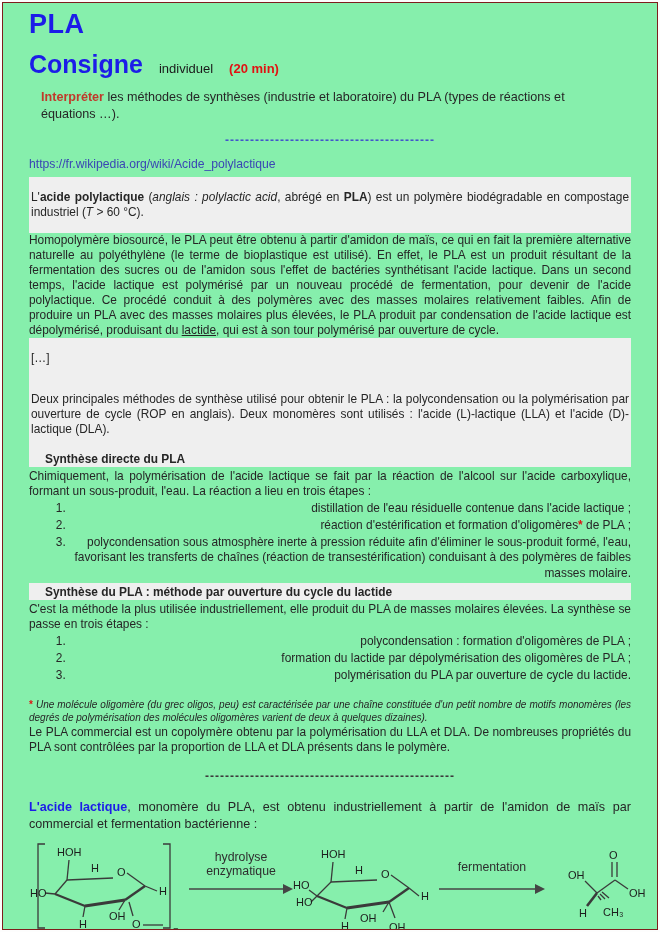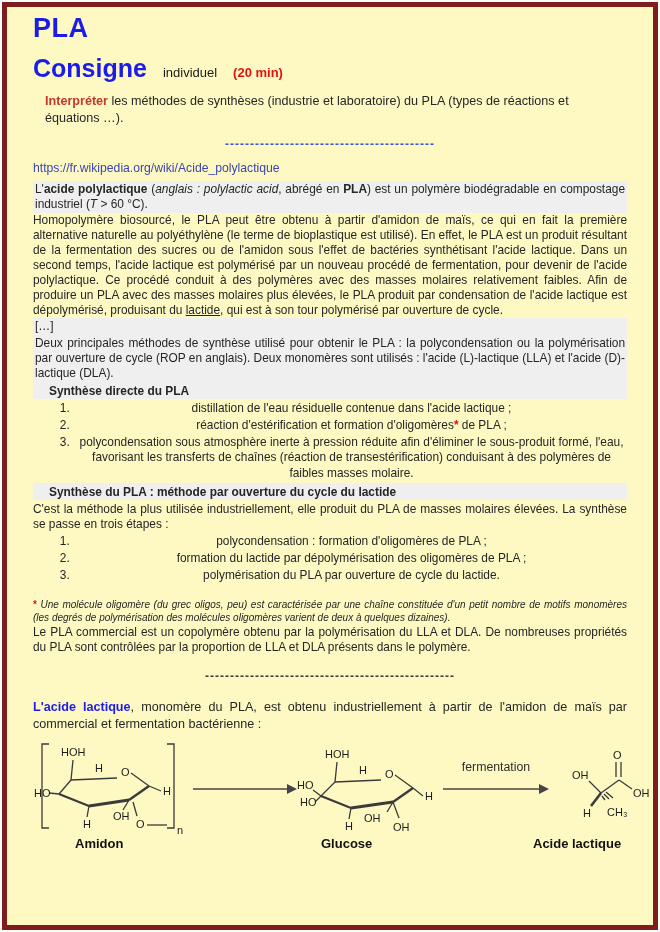--- a/index.html
+++ b/index.html
@@ -1,18 +1,18 @@
 <!DOCTYPE html>
 <html><head>
 <meta charset="utf-8">
 <style>
   html,body{margin:0;padding:0;width:660px;height:932px;background:#fdfdfd;
     font-family:"Liberation Sans", sans-serif;color:#262626;}
   .page{position:absolute;left:2px;top:2px;right:2px;bottom:2px;
-    border:5px solid #7f1d1d;background:#fef9c3;padding:4px 26px 0 26px;
+    border:1px solid #7f1d1d;background:#86efac;padding:4px 26px 0 26px;
     overflow:hidden;box-sizing:border-box;}
   
   .b{font-weight:bold}
   .i{font-style:italic}
   .u{text-decoration:underline}
   .red{color:#e01212}
   .red2{color:#c0392b}
   .blue{color:#1c1ce8}
 
   h1.title{margin:2px 0 0 0;font-size:27px;color:#1c1ce8;letter-spacing:.5px}
@@ -25,25 +25,25 @@
   .sep{text-align:center;font-size:12px;letter-spacing:1px;margin:9px 0 6px 0;
     font-weight:bold;}
   .sep.blue-sep{color:#4355cc}
   .sep.dark-sep{color:#3c3c3c;margin-top:14px}
 
   .link-line{margin:10px 0 6px 0;font-size:12.2px}
   .link-line a{color:#3a46b4;cursor:pointer}
 
   p.body, div.body{font-size:11.9px;line-height:1.26;margin:0;text-align:justify}
   .gray{background:#efefef}
-  .pad1{padding:1px 2px}
+  .pad1{padding:13px 2px}
   .sec-head{font-size:11.9px;font-weight:bold;background:#efefef;margin:0;
     padding:2px 2px 1px 16px}
   ol.steps{margin:2px 0 2px 0;padding:0 0 0 40px;font-size:11.9px;line-height:1.28}
-  ol.steps li{padding-left:3px;margin:2px 0;text-align:center}
+  ol.steps li{padding-left:3px;margin:2px 0;text-align:right}
   .footnote{margin:14px 0 0 0;font-size:10px;line-height:1.35;text-align:justify}
   .commercial{margin:11px 0 0 0}
   .lactic-intro{margin:16px 0 0 0;font-size:12.6px;line-height:1.4;text-align:justify}
 
   
   .diagram{position:relative;height:128px;margin-top:4px}
   .diagram svg{position:absolute;overflow:visible}
   .diagram text{font-size:11px;fill:#1d1d1d;font-family:"Liberation Sans",sans-serif}
   .mol-label{position:absolute;top:98px;font-size:13px;font-weight:bold;color:#111}
   .rx-label{position:absolute;text-align:center;font-size:12.3px;color:#2e2e2e;line-height:1.15}
@@ -68,20 +68,21 @@
   <div class="link-line">
     <a>https://fr.wikipedia.org/wiki/Acide_polylactique</a>
   </div>
 
   <p class="body gray pad1"><span>L'</span><span class="b">acide polylactique</span><span> (</span><span class="i">anglais : polylactic acid</span><span>, abrégé en </span><span class="b">PLA</span><span>) est un polymère biodégradable en compostage industriel (</span><span class="i">T</span><span> &gt; 60 °C).</span></p>
   <p class="body"><span>Homopolymère biosourcé, le PLA peut être obtenu à partir d'amidon de maïs, ce qui en fait la première alternative naturelle au polyéthylène (le terme de bioplastique est utilisé). En effet, le PLA est un produit résultant de la fermentation des sucres ou de l'amidon sous l'effet de bactéries synthétisant l'acide lactique. Dans un second temps, l'acide lactique est polymérisé par un nouveau procédé de fermentation, pour devenir de l'acide polylactique. Ce procédé conduit à des polymères avec des masses molaires relativement faibles. Afin de produire un PLA avec des masses molaires plus élevées, le PLA produit par condensation de l'acide lactique est dépolymérisé, produisant du </span><span class="u">lactide</span><span>, qui est à son tour polymérisé par ouverture de cycle.</span></p>
   <p class="body gray pad1">[…]</p>
   <p class="body gray pad1">Deux principales méthodes de synthèse utilisé pour obtenir le PLA : la polycondensation ou la polymérisation par ouverture de cycle (ROP en anglais). Deux monomères sont utilisés : l'acide (L)-lactique (LLA) et l'acide (D)-lactique (DLA).</p>
 
   <p class="sec-head">Synthèse directe du PLA</p>
+  <p class="body" style="margin-top:2px">Chimiquement, la polymérisation de l'acide lactique se fait par la réaction de l'alcool sur l'acide carboxylique, formant un sous-produit, l'eau. La réaction a lieu en trois étapes :</p>
   <ol class="steps">
     <li><span>distillation de l'eau résiduelle contenue dans l'acide lactique ;</span></li>
     <li><span>réaction d'estérification et formation d'oligomères</span><span class="red b">*</span><span> de PLA ;</span></li>
     <li><span>polycondensation sous atmosphère inerte à pression réduite afin d'éliminer le sous-produit formé, l'eau, favorisant les transferts de chaînes (réaction de transestérification) conduisant à des polymères de faibles masses molaire.</span></li>
   </ol>
 
   <p class="sec-head">Synthèse du PLA : méthode par ouverture du cycle du lactide</p>
   <p class="body" style="margin-top:2px">C'est la méthode la plus utilisée industriellement, elle produit du PLA de masses molaires élevées. La synthèse se passe en trois étapes :</p>
   <ol class="steps">
     <li><span>polycondensation : formation d'oligomères de PLA ;</span></li>
@@ -124,20 +125,24 @@
       <text x="62" y="34" font-size="10">H</text>
       <text x="88" y="38">O</text>
       <text x="1" y="59">HO</text>
       <text x="50" y="90">H</text>
       <text x="80" y="82">OH</text>
       <text x="130" y="57">H</text>
       <text x="103" y="90">O</text>
       <text x="144" y="96" font-size="10">n</text>
     </svg>
 
+    <div class="rx-label" style="left:158px;top:12px;width:108px">
+      <div>hydrolyse</div>
+      <div>enzymatique</div>
+    </div>
     <svg style="left:158px;top:44px" width="108" height="14" viewBox="0 0 108 14">
       <line x1="2" y1="7" x2="96" y2="7" stroke="#454545" stroke-width="1.6"></line>
       <path d="M96 2 L106 7 L96 12 Z" fill="#454545"></path>
     </svg>
 
     <svg style="left:268px;top:2px" width="130" height="96" viewBox="0 0 130 96">
       <g stroke="#3a3a3a" stroke-width="1.3" fill="none">
         <path d="M20 56 L34 42"></path>
         <path d="M34 42 L80 40"></path>
         <path d="M94 35 L112 48"></path>

